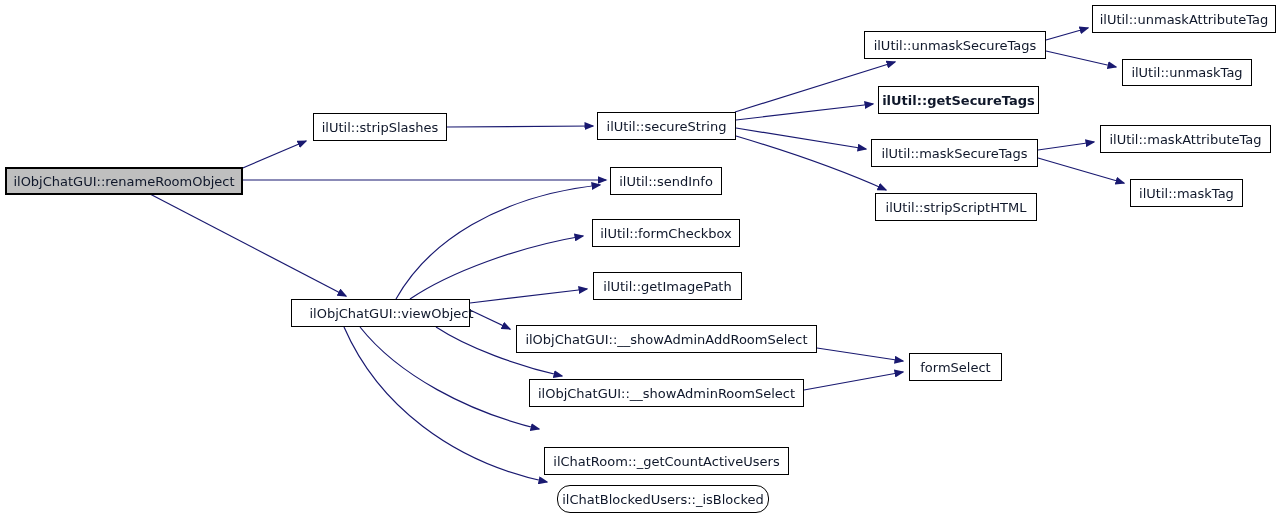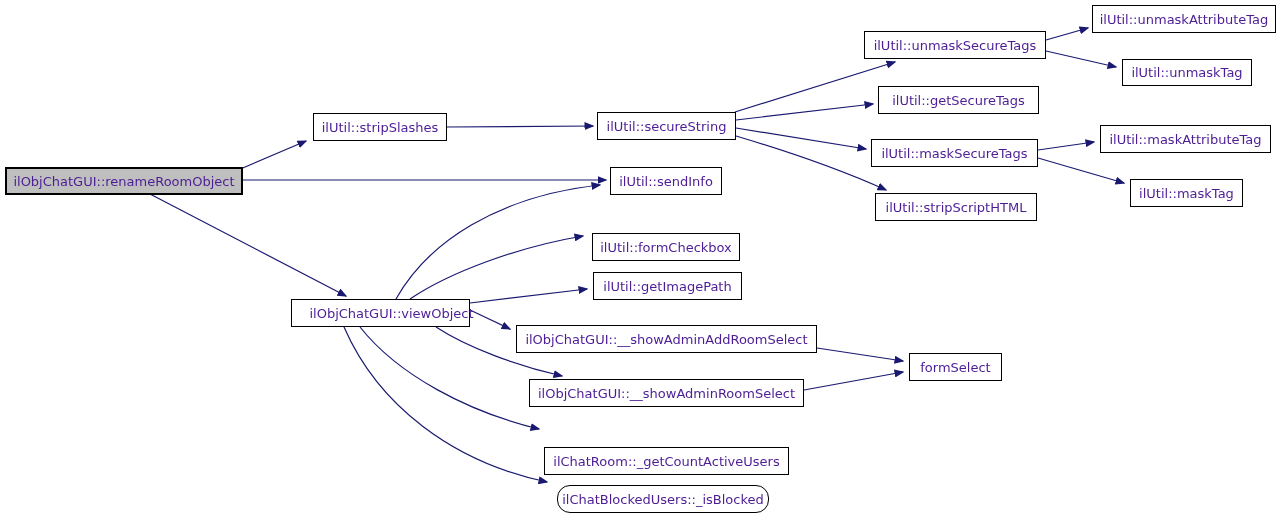--- a/index.html
+++ b/index.html
@@ -28,21 +28,21 @@
   }
   .node {
     position: absolute;
     box-sizing: border-box;
     background: var(--node-fill, #ffffff);
     border: 1px solid var(--node-border, #000000);
     display: flex;
     align-items: center;
     justify-content: center;
     font-size: 13px;
-    color: #4c1d95;
+    color: #0f172a;
     white-space: nowrap;
     cursor: pointer;
   }
   .node.highlighted {
     background: var(--highlight-fill, #bfbfbf);
     border-width: 2px;
   }
 </style>
 </head>
 <body>
@@ -81,21 +81,21 @@
     </div>
     <div class="node" style="left: 313px; top: 113px; width: 134px; height: 28px;">
       <span>ilUtil::stripSlashes</span>
     </div>
     <div class="node" style="left: 597px; top: 112px; width: 139px; height: 28px;">
       <span>ilUtil::secureString</span>
     </div>
     <div class="node" style="left: 610px; top: 167px; width: 112px; height: 28px;">
       <span>ilUtil::sendInfo</span>
     </div>
-    <div class="node" style="left: 592px; top: 233px; width: 148px; height: 28px;">
+    <div class="node" style="left: 592px; top: 219px; width: 148px; height: 28px;">
       <span>ilUtil::formCheckbox</span>
     </div>
     <div class="node" style="left: 593px; top: 272px; width: 149px; height: 28px;">
       <span>ilUtil::getImagePath</span>
     </div>
     <div class="node" style="left: 291px; top: 299px; width: 179px; height: 28px; padding-left: 22px;">
       <span>ilObjChatGUI::viewObject</span>
     </div>
     <div class="node" style="left: 516px; top: 325px; width: 301px; height: 28px;">
       <span>ilObjChatGUI::__showAdminAddRoomSelect</span>
@@ -108,21 +108,21 @@
     </div>
     <div class="node" style="left: 557px; top: 485px; width: 212px; height: 28px; border-radius: 13px;">
       <span>ilChatBlockedUsers::_isBlocked</span>
     </div>
     <div class="node" style="left: 909px; top: 353px; width: 93px; height: 28px;">
       <span>formSelect</span>
     </div>
     <div class="node" style="left: 864px; top: 31px; width: 182px; height: 28px; justify-content: center;">
       <span>ilUtil::unmaskSecureTags</span>
     </div>
-    <div class="node" style="left: 878px; top: 86px; width: 161px; height: 28px;">
+    <div class="node" style="left: 878px; top: 86px; width: 161px; height: 28px; font-weight: bold;">
       <span>ilUtil::getSecureTags</span>
     </div>
     <div class="node" style="left: 871px; top: 139px; width: 167px; height: 28px;">
       <span>ilUtil::maskSecureTags</span>
     </div>
     <div class="node" style="left: 875px; top: 193px; width: 162px; height: 28px;">
       <span>ilUtil::stripScriptHTML</span>
     </div>
     <div class="node" style="left: 1092px; top: 5px; width: 184px; height: 28px;">
       <span>ilUtil::unmaskAttributeTag</span>

